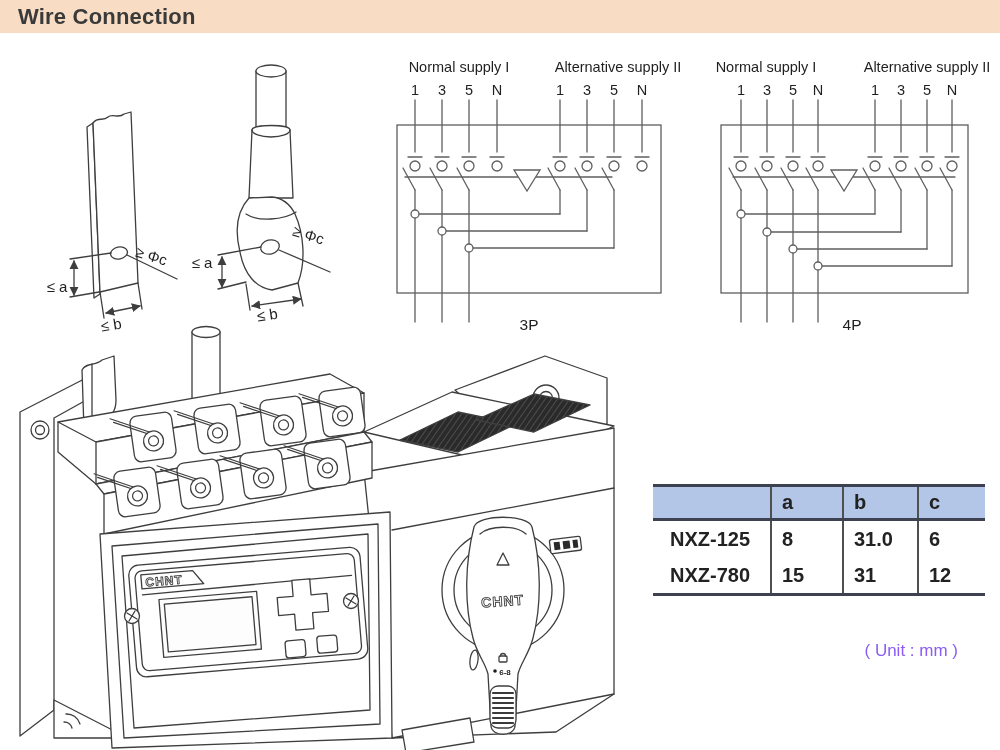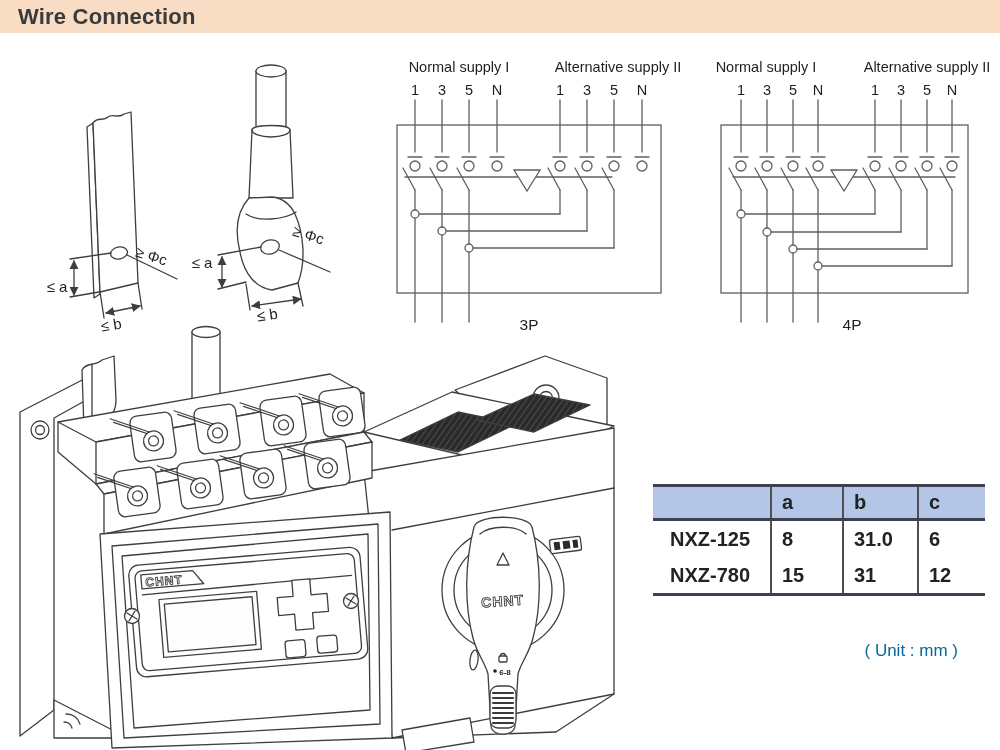--- a/index.html
+++ b/index.html
@@ -19,21 +19,21 @@
   .spec-table{
     position:absolute;left:653px;top:484px;border-collapse:collapse;table-layout:fixed;
     font-size:20px;color:#222;
     border-top:3px solid #3e4250;border-bottom:3px solid #3e4250;
   }
   .spec-table th,.spec-table td{padding:0;height:36px;vertical-align:middle;text-align:left;font-weight:bold;overflow:hidden;white-space:nowrap}
   .spec-table thead th{background:var(--table_header_bg,#b3c6e7);font-weight:bold;border-bottom:3px solid #3e4250;height:31px}
   .spec-table td:nth-child(n+2),.spec-table th:nth-child(n+2){border-left:2px solid #4f4f4f;padding-left:10px}
   .spec-table td:first-child,.spec-table th:first-child{padding-left:17px}
   .spec-table tr.alt td{background:var(--table_alt_row,#dbe5f1)}
-  .unit-note{position:absolute;left:653px;top:641px;width:305px;text-align:right;font-size:17px;color:#0369a1}
+  .unit-note{position:absolute;left:653px;top:641px;width:305px;text-align:right;font-size:17px;color:#8b5cf6}
 </style>
 </head>
 <body>
 
 <div class="header-band">
   <h1>Wire Connection</h1>
 </div>
 
 <svg class="canvas" width="1000" height="750" viewBox="0 0 1000 750">
   <defs>

